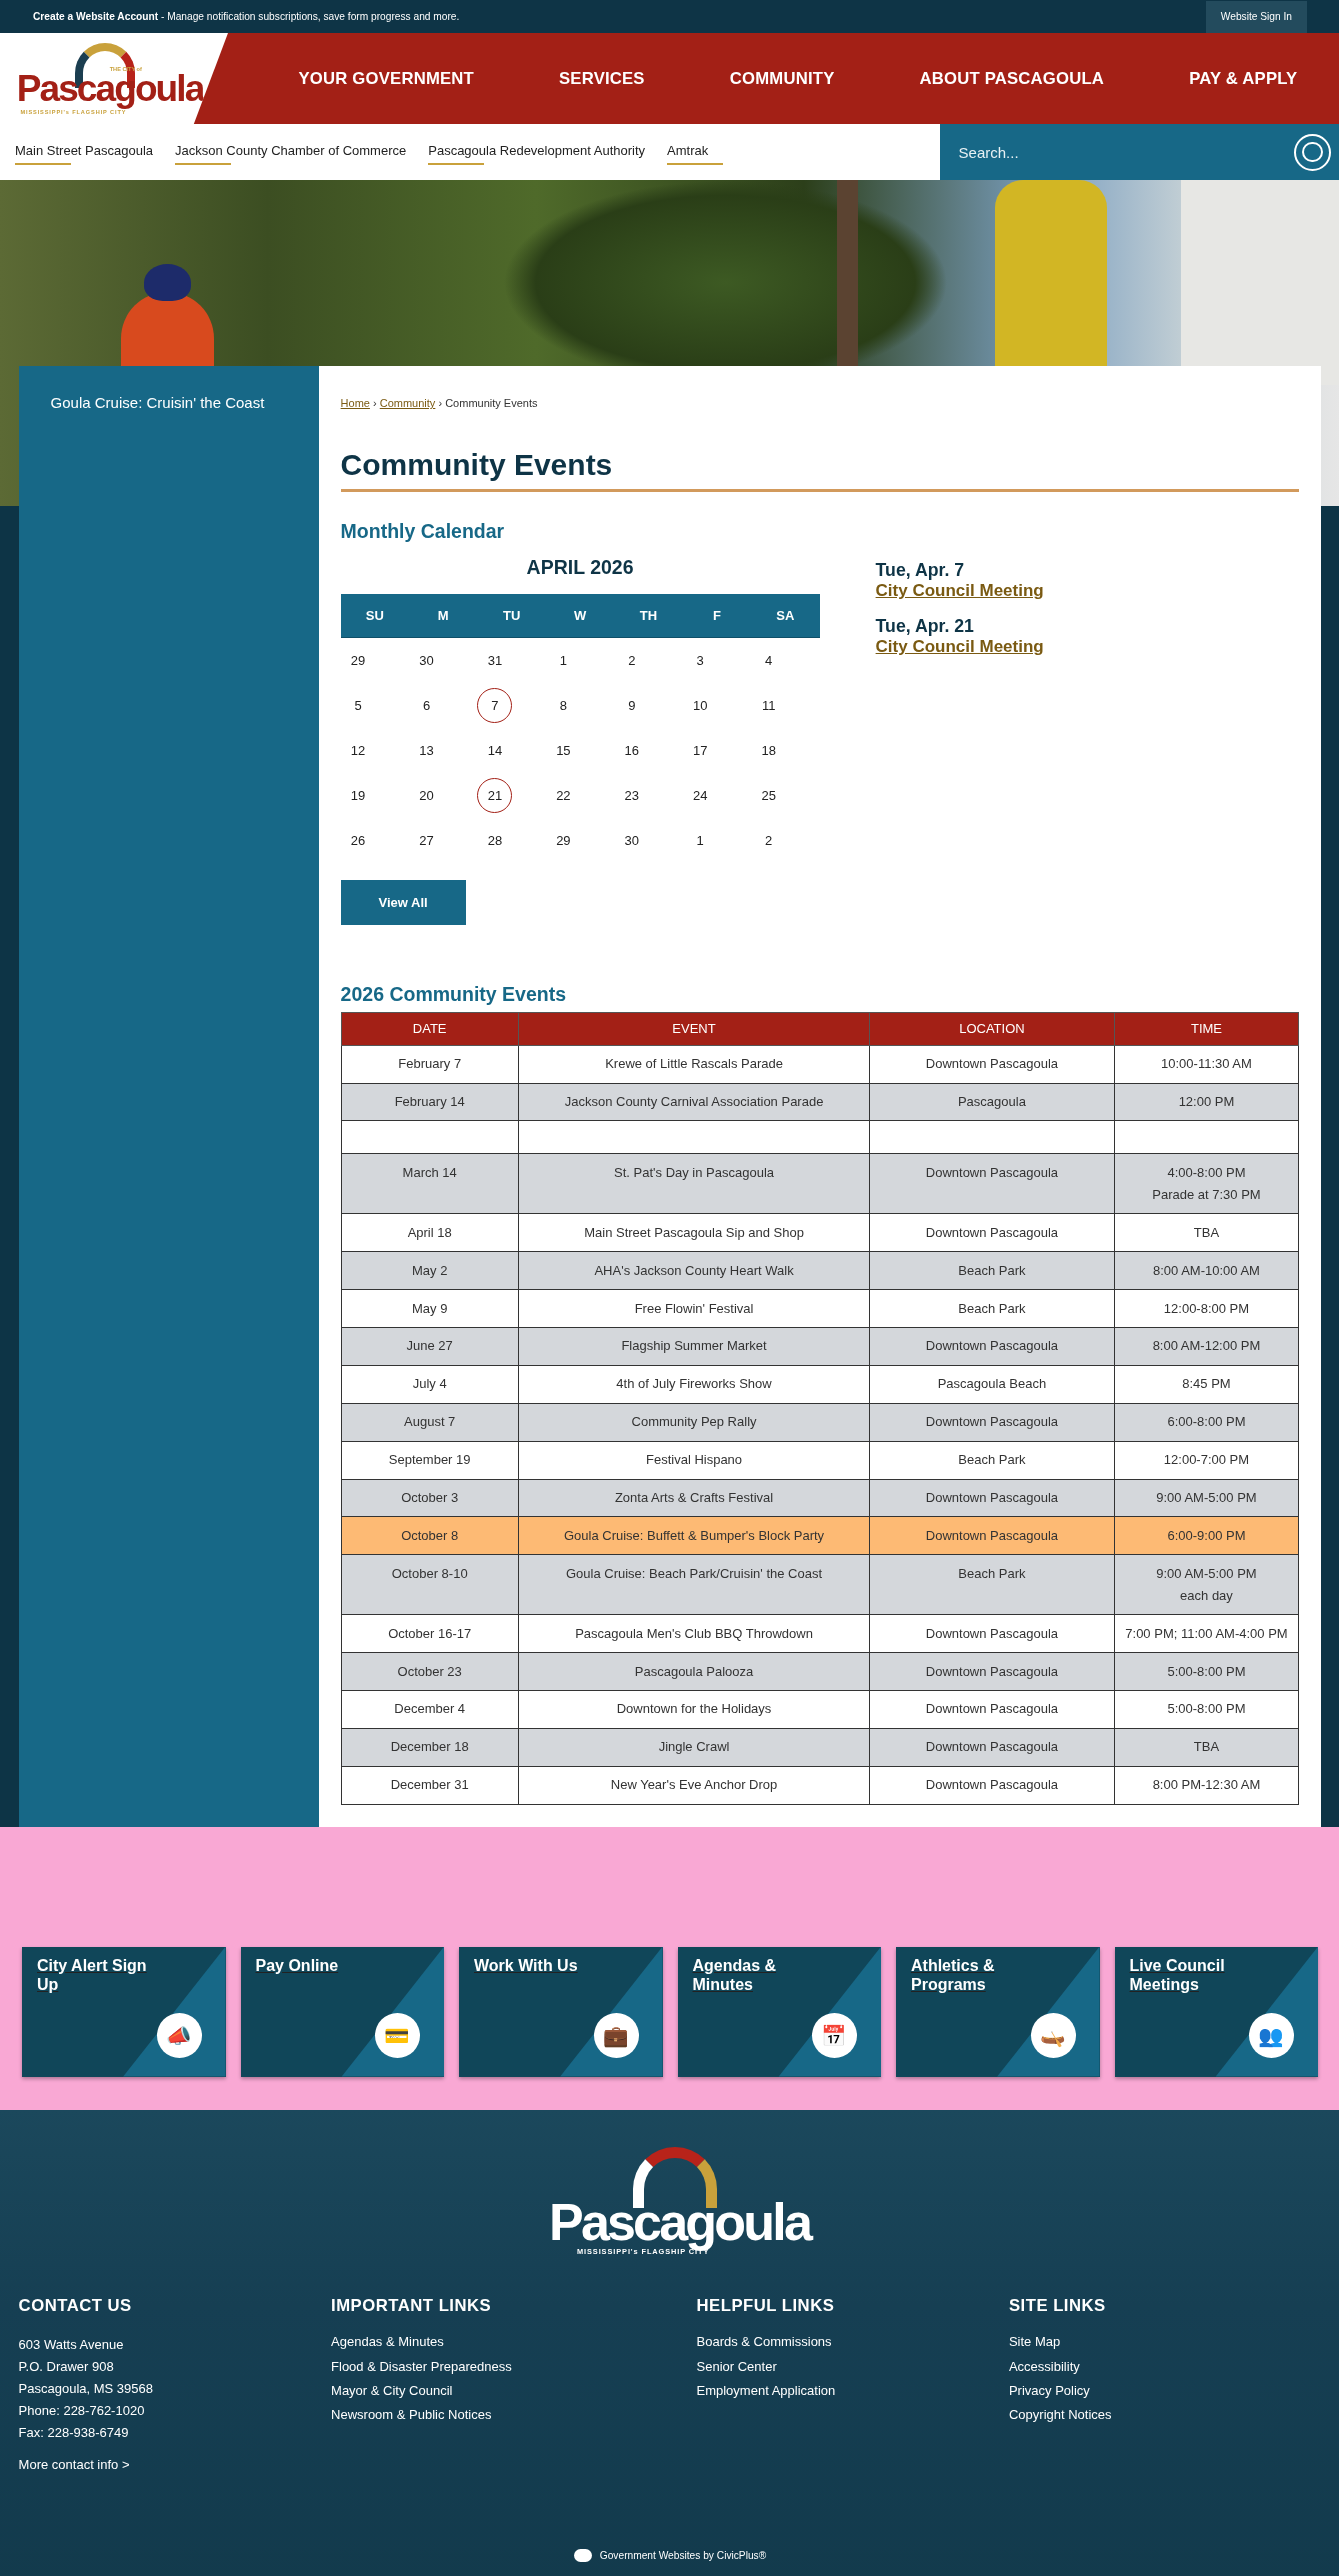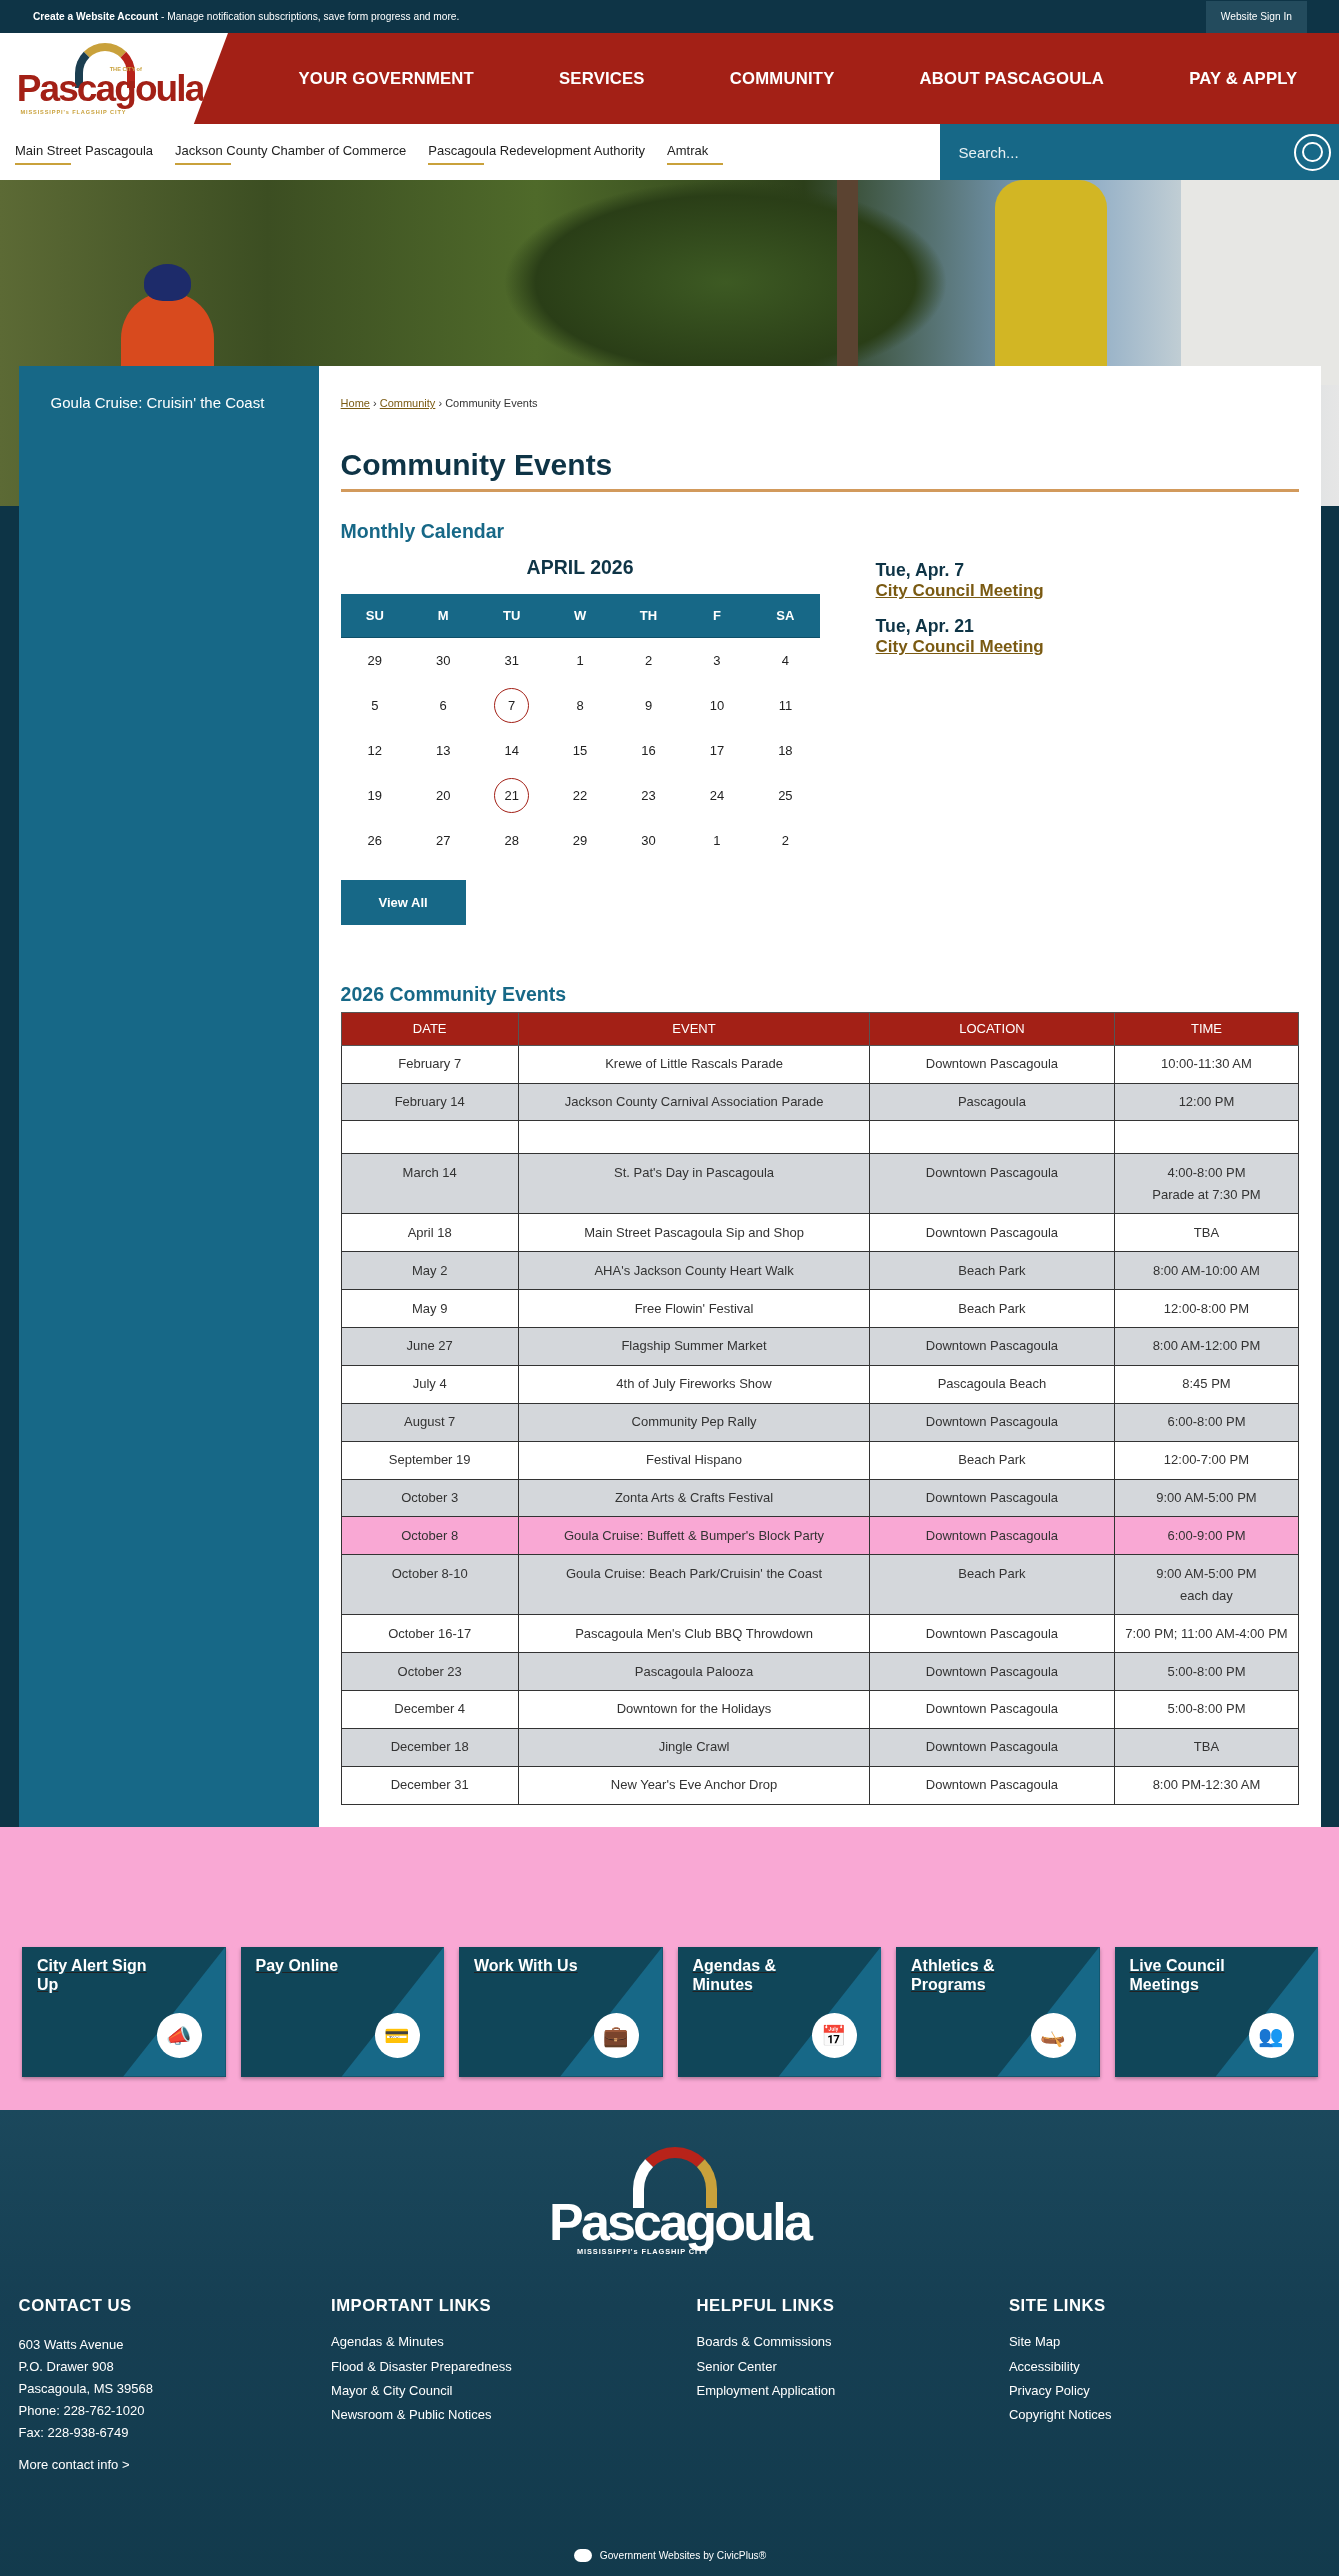--- a/index.html
+++ b/index.html
@@ -50,36 +50,36 @@
   .breadcrumb { font-size: 11px; color: #333; }
   .breadcrumb a { color: #7a5a12; text-decoration: underline; }
   .page-title { font-size: 30px; font-weight: bold; color: #0e3446; margin-top: 39px; padding-bottom: 7.4px; border-bottom: 3.7px solid #d29a5c; }
   .section-title { font-size: 19.5px; font-weight: bold; color: #176887; margin-top: 28px; }
 
   .cal-row { display: flex; margin-top: 13px; }
   .calendar { width: 479px; }
   .cal-month { text-align: center; font-size: 19.5px; font-weight: bold; color: #0e3446; margin-bottom: 15px; }
   .cal-head { display: grid; grid-template-columns: repeat(7, 1fr); background: #176887; color: #fff; height: 44px; align-items: center; text-align: center; font-weight: bold; font-size: 13px; border-bottom: 1.9px solid #0f4f68; }
   .cal-grid { display: grid; grid-template-columns: repeat(7, 1fr); text-align: center; }
-  .cal-day { height: 45px; display: flex; align-items: center; justify-content: center; font-size: 13px; color: #222; }
+  .cal-day { height: 45px; display: flex; align-items: center; justify-content: flex-start; font-size: 13px; color: #222; }
   .cal-day span { width: 35px; height: 35px; display: flex; align-items: center; justify-content: center; border-radius: 50%; }
   .cal-day.event span { border: 1.9px solid #a32016; }
   .viewall { display: inline-block; margin-top: 16.7px; width: 125px; height: 45px; background: #176887; color: #fff; font-weight: bold; font-size: 13px; line-height: 45px; text-align: center; border: none; }
 
   .upcoming { margin-left: 56px; padding-top: 3.7px; }
   .up-item { margin-bottom: 15px; }
   .up-date { font-size: 17.7px; font-weight: bold; color: #0e3446; }
   .up-link { font-size: 17px; font-weight: bold; color: #7a5a12; text-decoration: underline; }
 
   .events-title { margin-top: 58px; }
   table.events { width: 100%; border-collapse: collapse; margin-top: 5.6px; font-size: 13px; }
   table.events th { background: #a32016; color: #fff; font-weight: normal; height: 33px; border: 0.9px solid #555; }
   table.events td { border: 0.9px solid #333; text-align: center; vertical-align: top; padding: 7.4px 3.7px; height: 33px; color: #333; line-height: 1.7; }
   table.events tr:nth-child(even) td { background: #d4d7db; }
-  table.events tr.dark td { background: #f9a8d4; }
+  table.events tr.dark td { background: #fdba74; }
 
   
   .quick { background: #f9a8d4; padding: 120px 22px 33px; display: flex; gap: 15px; }
   .qcard { position: relative; flex: 1; height: 130px; background: #104659; overflow: hidden; padding: 9.3px 15px; box-shadow: 0 1.9px 3.7px rgba(0,0,0,0.3); }
   .qcard::after { content: ""; position: absolute; right: 0; top: 0; width: 186px; height: 130px; background: #176887; clip-path: polygon(100% 0, 100% 100%, 45% 100%); }
   .qcard .qlabel { position: relative; z-index: 2; color: #fff; font-weight: bold; font-size: 16px; line-height: 1.2; width: 130px; }
   .qicon { position: absolute; z-index: 2; right: 24px; bottom: 18.6px; width: 45px; height: 45px; background: #fff; border-radius: 50%; display: flex; align-items: center; justify-content: center; font-size: 20.5px; color: #1b3e50; }
 
   
   .footer { position: relative; background: linear-gradient(180deg, #1b485c 0%, #163f53 40%, #123a4c 100%); padding: 37px 18.6px 37px; color: #fff; }

